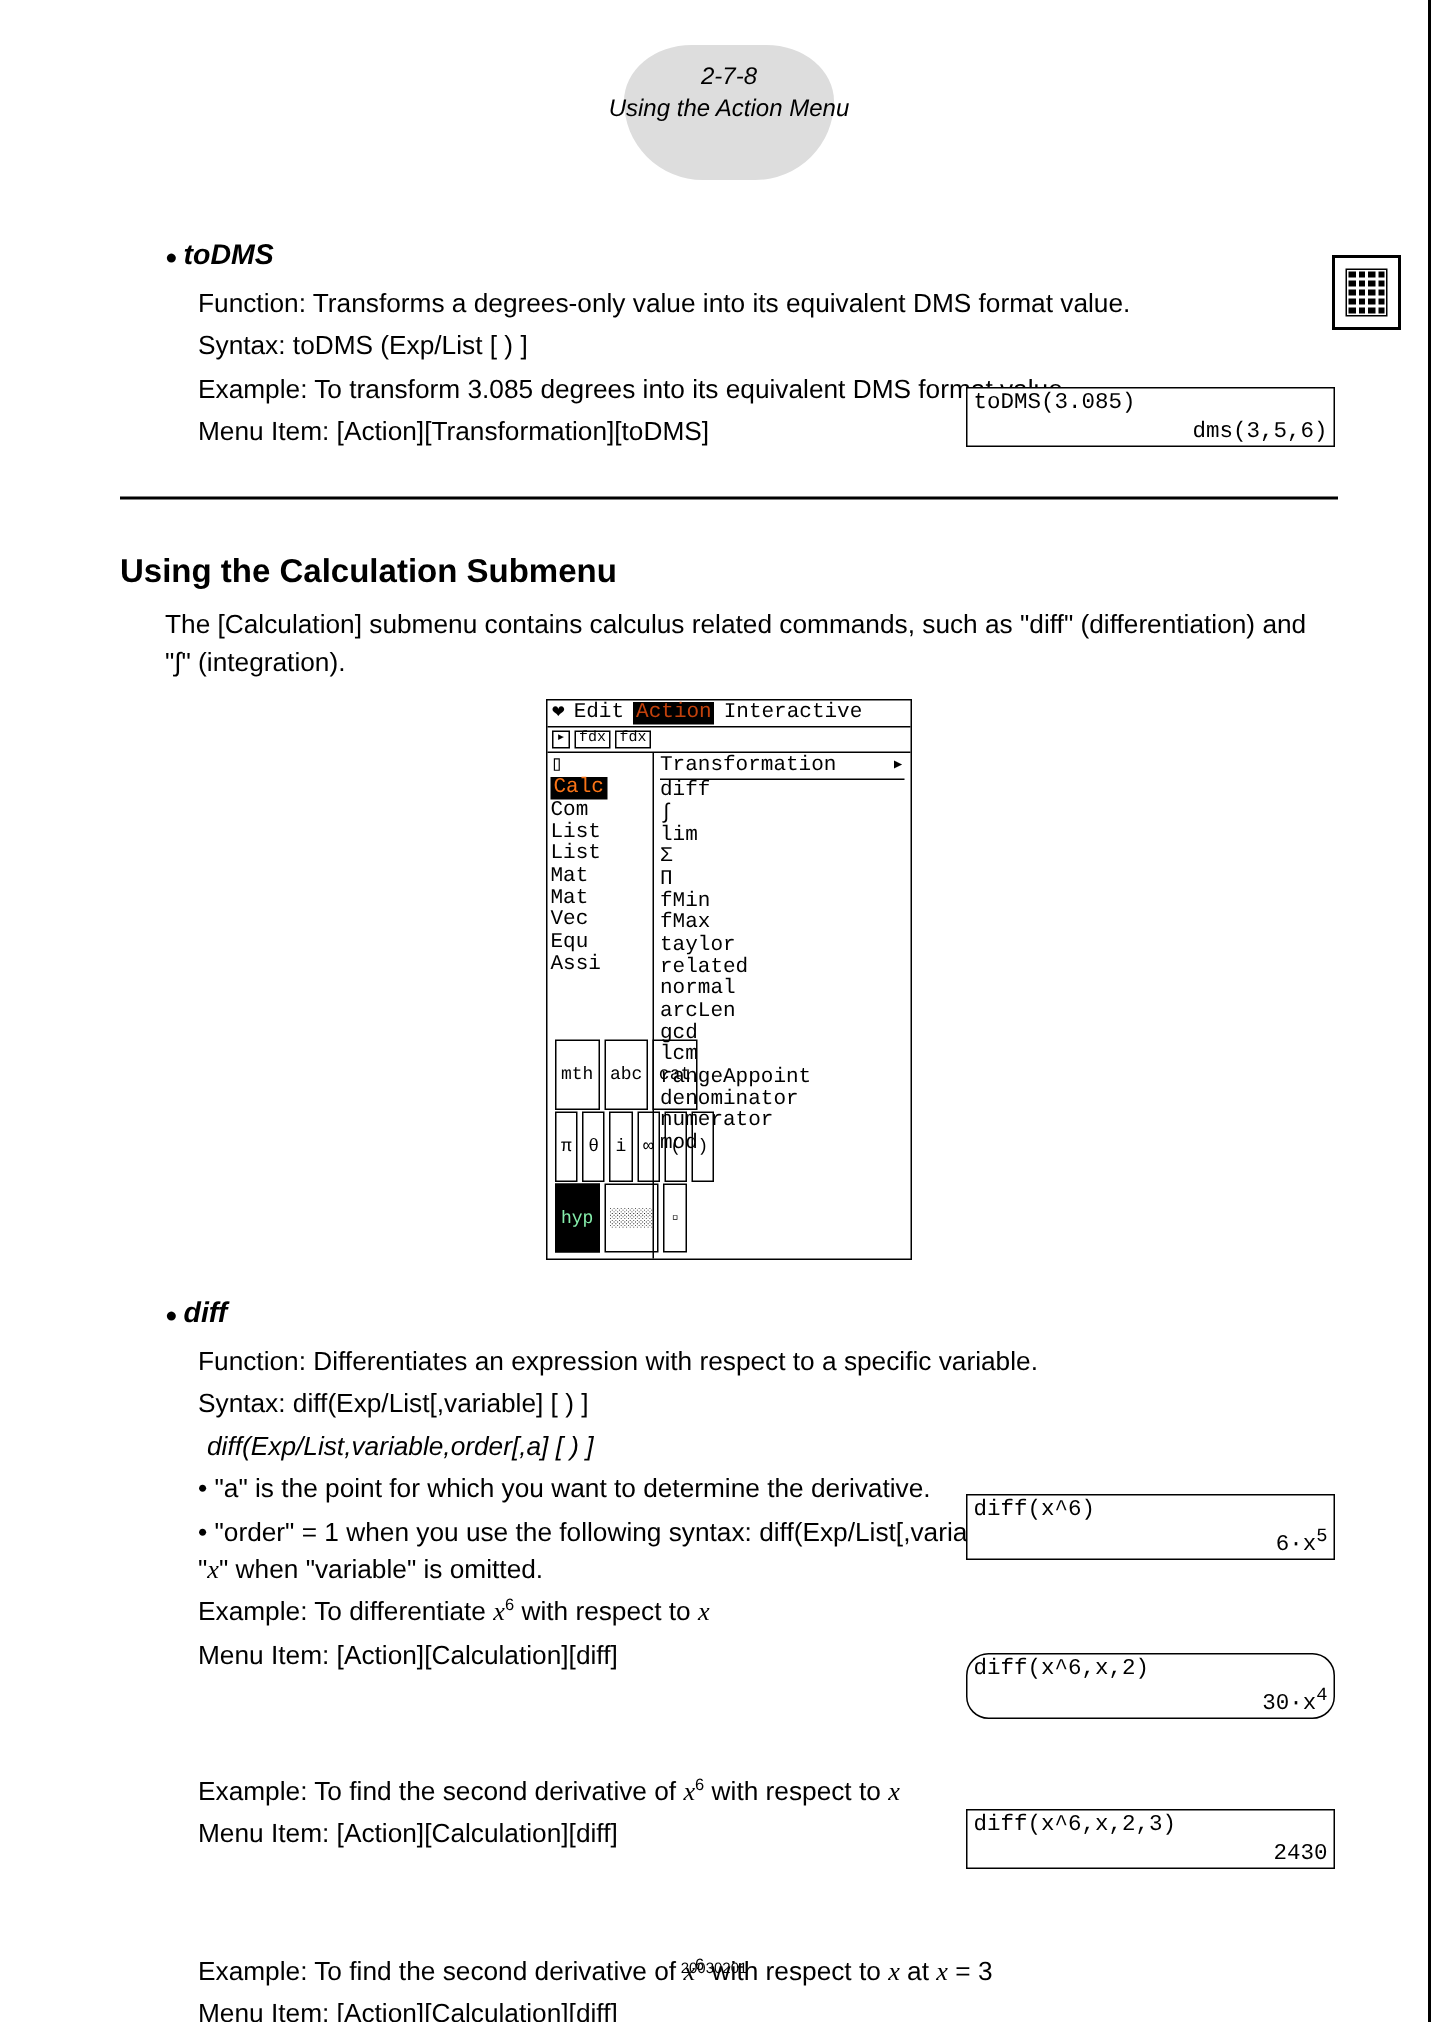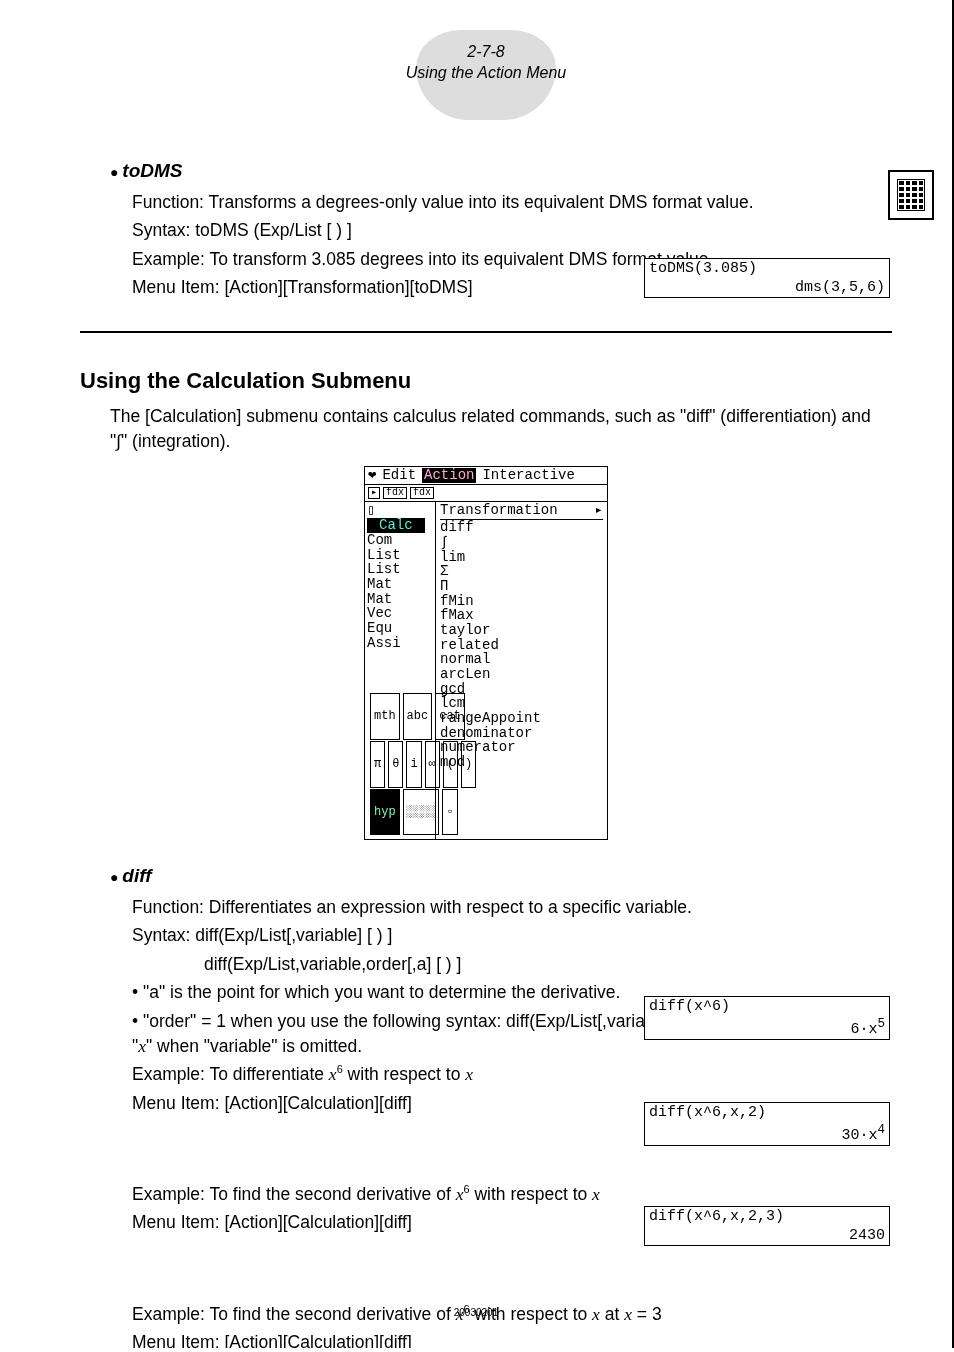--- a/index.html
+++ b/index.html
@@ -79,21 +79,21 @@
   .bullet-head::before {
     content: "● ";
     font-size: 14px;
     vertical-align: middle;
   }
   .body-line {
     font-size: 17.5px;
     margin: 3px 0 3px 22px;
     line-height: 1.45;
   }
-  .body-line.sub { margin-left: 94px; }
+  .body-line.sub { margin-left: 28px; font-style: italic; }
   .body-line.bul::before { content: "• "; }
   .ital { font-style: italic; font-family: "Times New Roman", serif; }
   .sup { font-size: 11px; vertical-align: super; }
   h2.submenu {
     font-size: 22px;
     font-weight: bold;
     margin: 35px 0 10px 0;
   }
   hr.rule {
     border: none;
@@ -121,41 +121,41 @@
     font-family: "Courier New", monospace;
     font-size: 14px;
     line-height: 1.05;
   }
   .menubar {
     border-bottom: 1px solid #000;
     padding: 1px 3px;
     display: flex;
     gap: 6px;
   }
-  .menubar .sel { background: #000; color: #f9a8d4; padding: 0 2px; }
+  .menubar .sel { background: #000; color: #c2410c; padding: 0 2px; }
   .toolrow {
     display: flex;
     gap: 3px;
     padding: 2px 3px;
     border-bottom: 1px solid #000;
   }
   .toolrow span {
     border: 1px solid #000;
     font-size: 10px;
     padding: 0 2px;
   }
   .cols {
     display: flex;
   }
   .leftcol {
     width: 66px;
     border-right: 1px solid #000;
     padding: 1px 2px;
   }
-  .leftcol .hi { background: #000; color: #5eead4; display: inline-block; padding: 0 12px; }
+  .leftcol .hi { background: #000; color: #f97316; display: inline-block; padding: 0 2px; }
   .rightcol {
     flex: 1;
     padding: 1px 4px;
   }
   .rightcol .top {
     border-bottom: 1px solid #000;
     padding-bottom: 1px;
   }
   .rightcol .arrow { float: right; }
   .softkeys {
@@ -323,21 +323,21 @@
         <div class="out"><span>6·x</span><sup>5</sup></div>
       </div>
 
       <div class="spacer"></div>
 
       <div class="body-line">
         <span>Example: To find the second derivative of </span><span class="ital">x</span><span class="sup">6</span><span> with respect to </span><span class="ital">x</span>
       </div>
       <div class="body-line">Menu Item: [Action][Calculation][diff]</div>
 
-      <div class="calc-shot small" style="top:1102px;">
+      <div class="calc-shot small" style="top:1102px;border-radius:15px;">
         <div class="in">diff(x^6,x,2)</div>
         <div class="out"><span>30·x</span><sup>4</sup></div>
       </div>
 
       <div class="spacer"></div>
 
       <div class="body-line">
         <span>Example: To find the second derivative of </span><span class="ital">x</span><span class="sup">6</span><span> with respect to </span><span class="ital">x</span><span> at </span><span class="ital">x</span><span> = 3</span>
       </div>
       <div class="body-line">Menu Item: [Action][Calculation][diff]</div>

